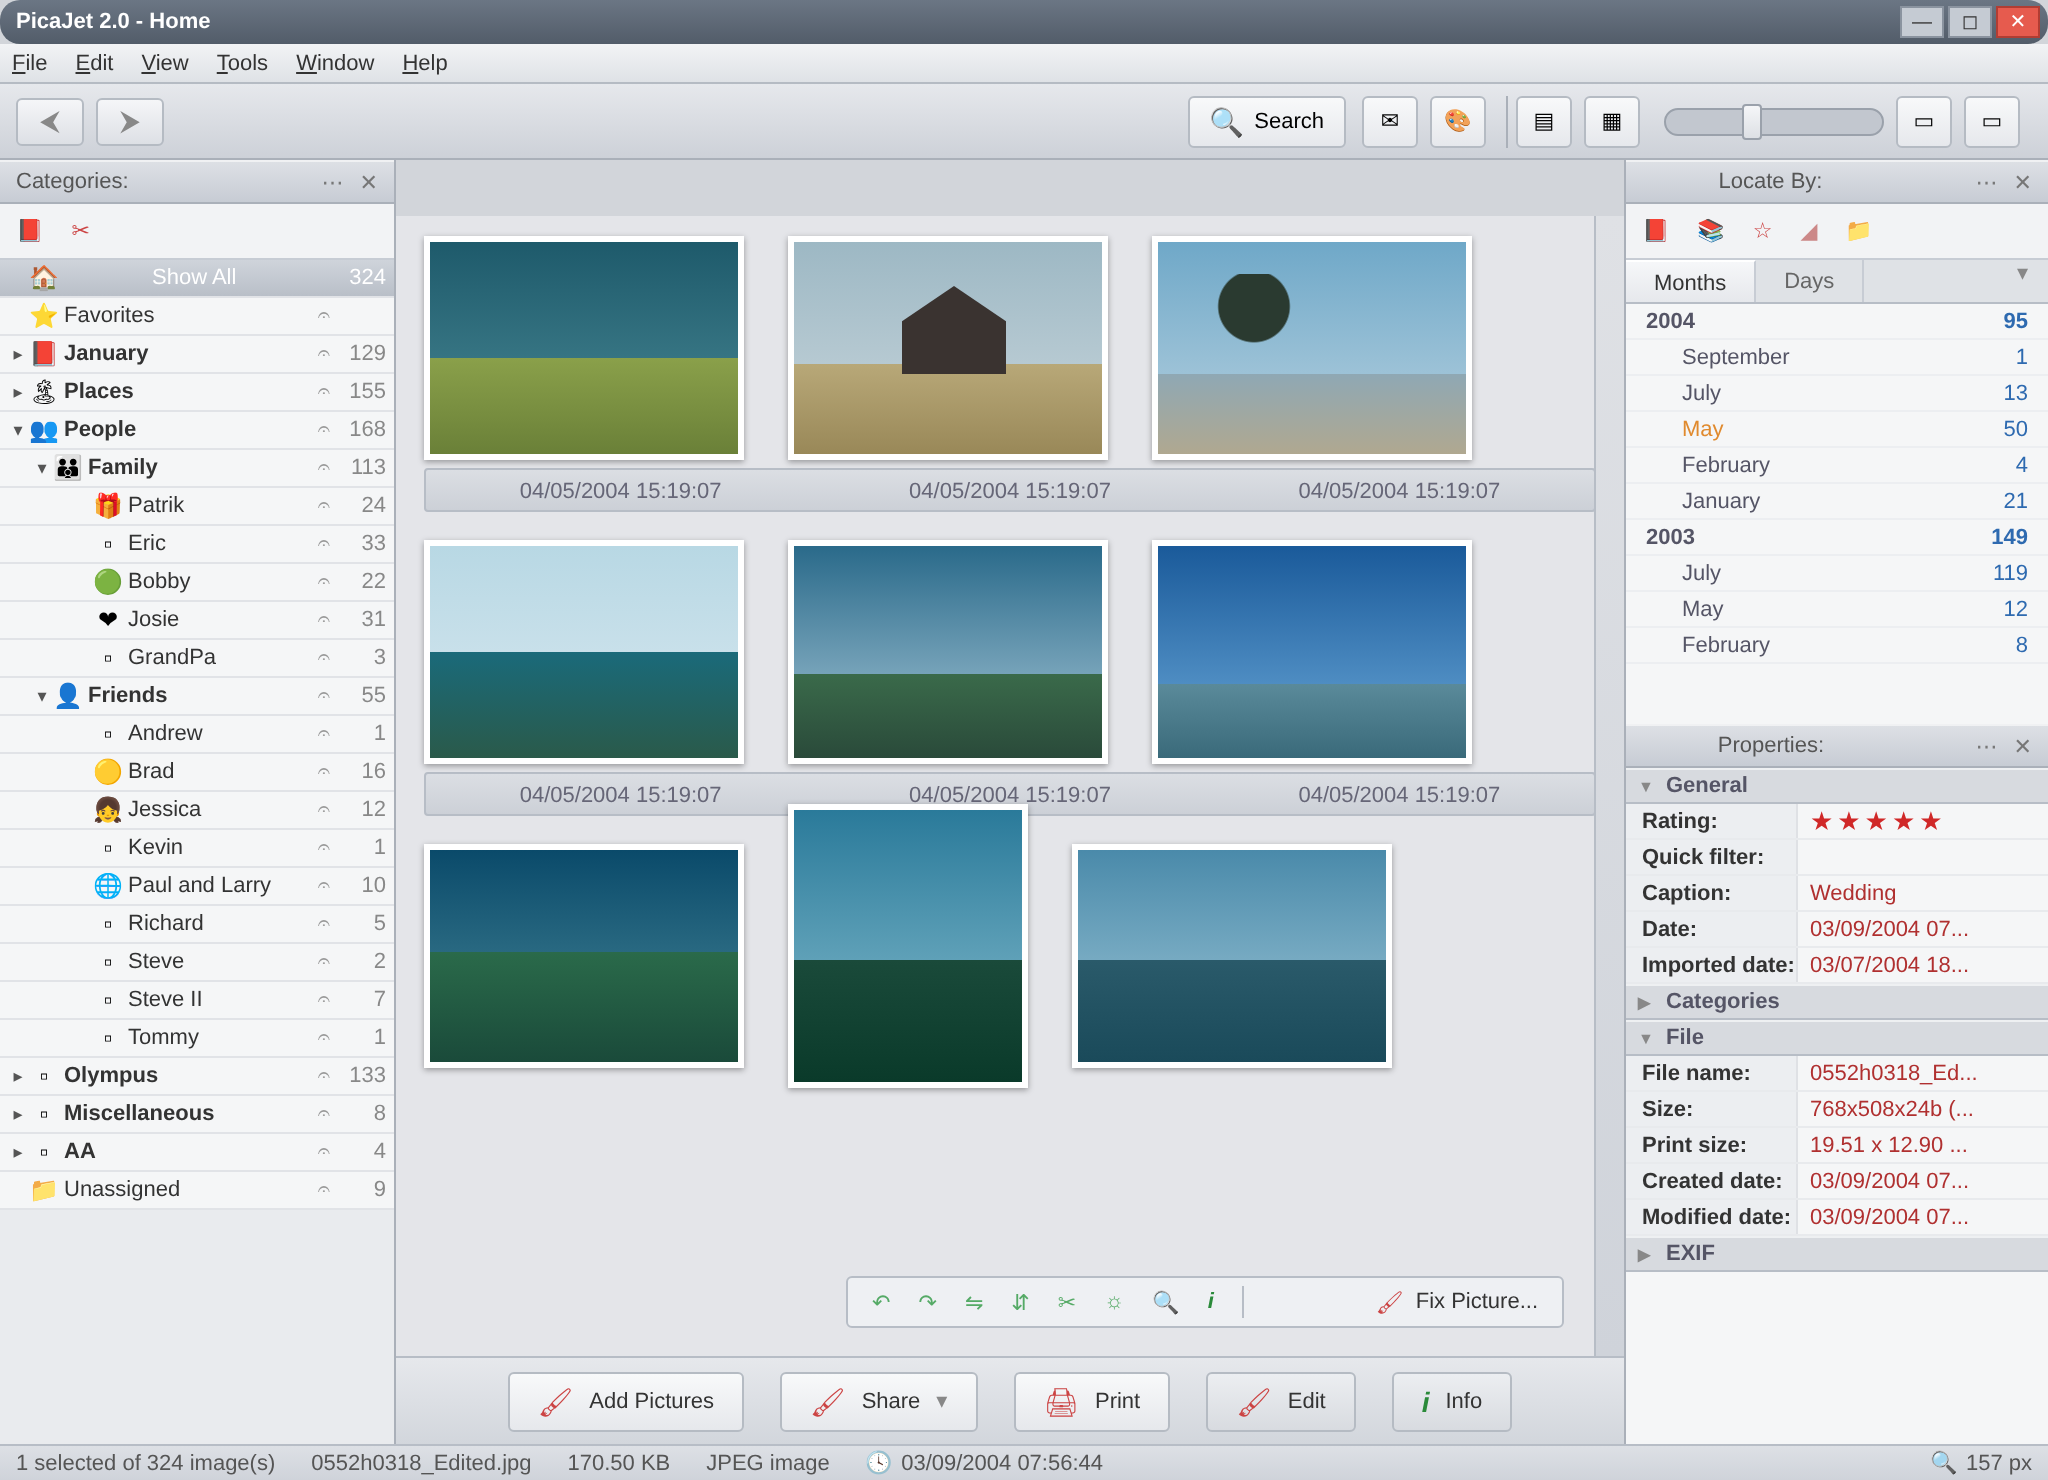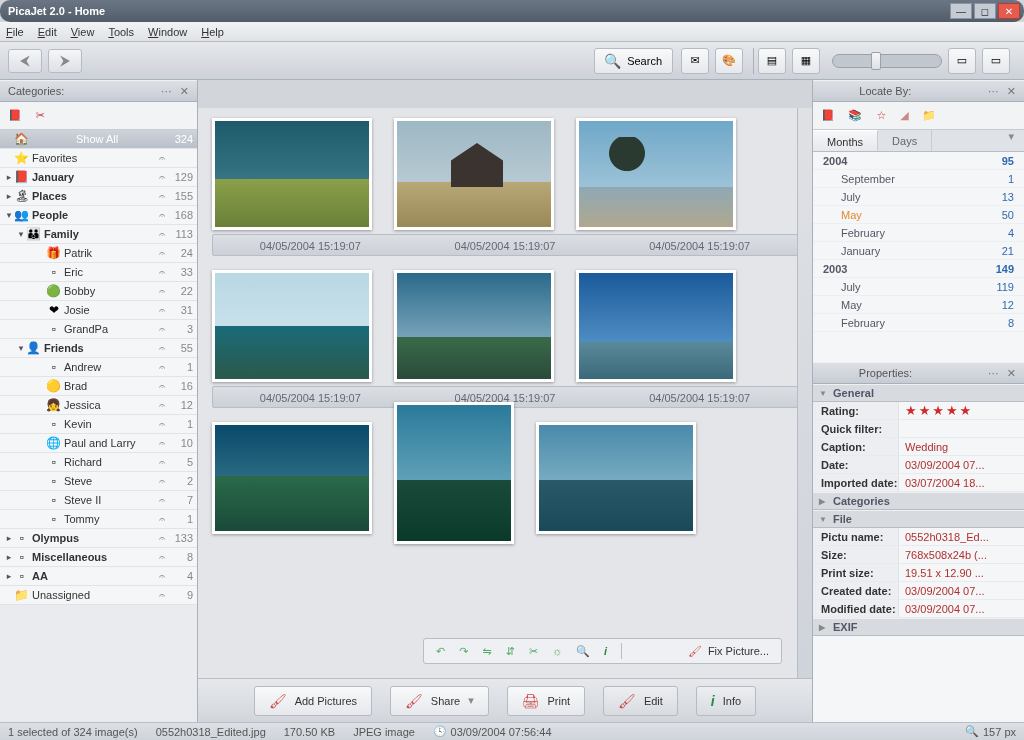--- a/index.html
+++ b/index.html
@@ -528,21 +528,21 @@
         </div>
       <div class="pgroup">
           <span class="tw">▶</span>
           <span>Categories</span>
         </div>
       <div class="pgroup">
           <span class="tw">▼</span>
           <span>File</span>
         </div>
       <div class="prow">
-          <div class="pk">Pictu name:</div>
+          <div class="pk">File name:</div>
           <div class="pv">0552h0318_Ed...</div>
         </div>
       <div class="prow">
           <div class="pk">Size:</div>
           <div class="pv">768x508x24b (...</div>
         </div>
       <div class="prow">
           <div class="pk">Print size:</div>
           <div class="pv">19.51 x 12.90 ...</div>
         </div>

